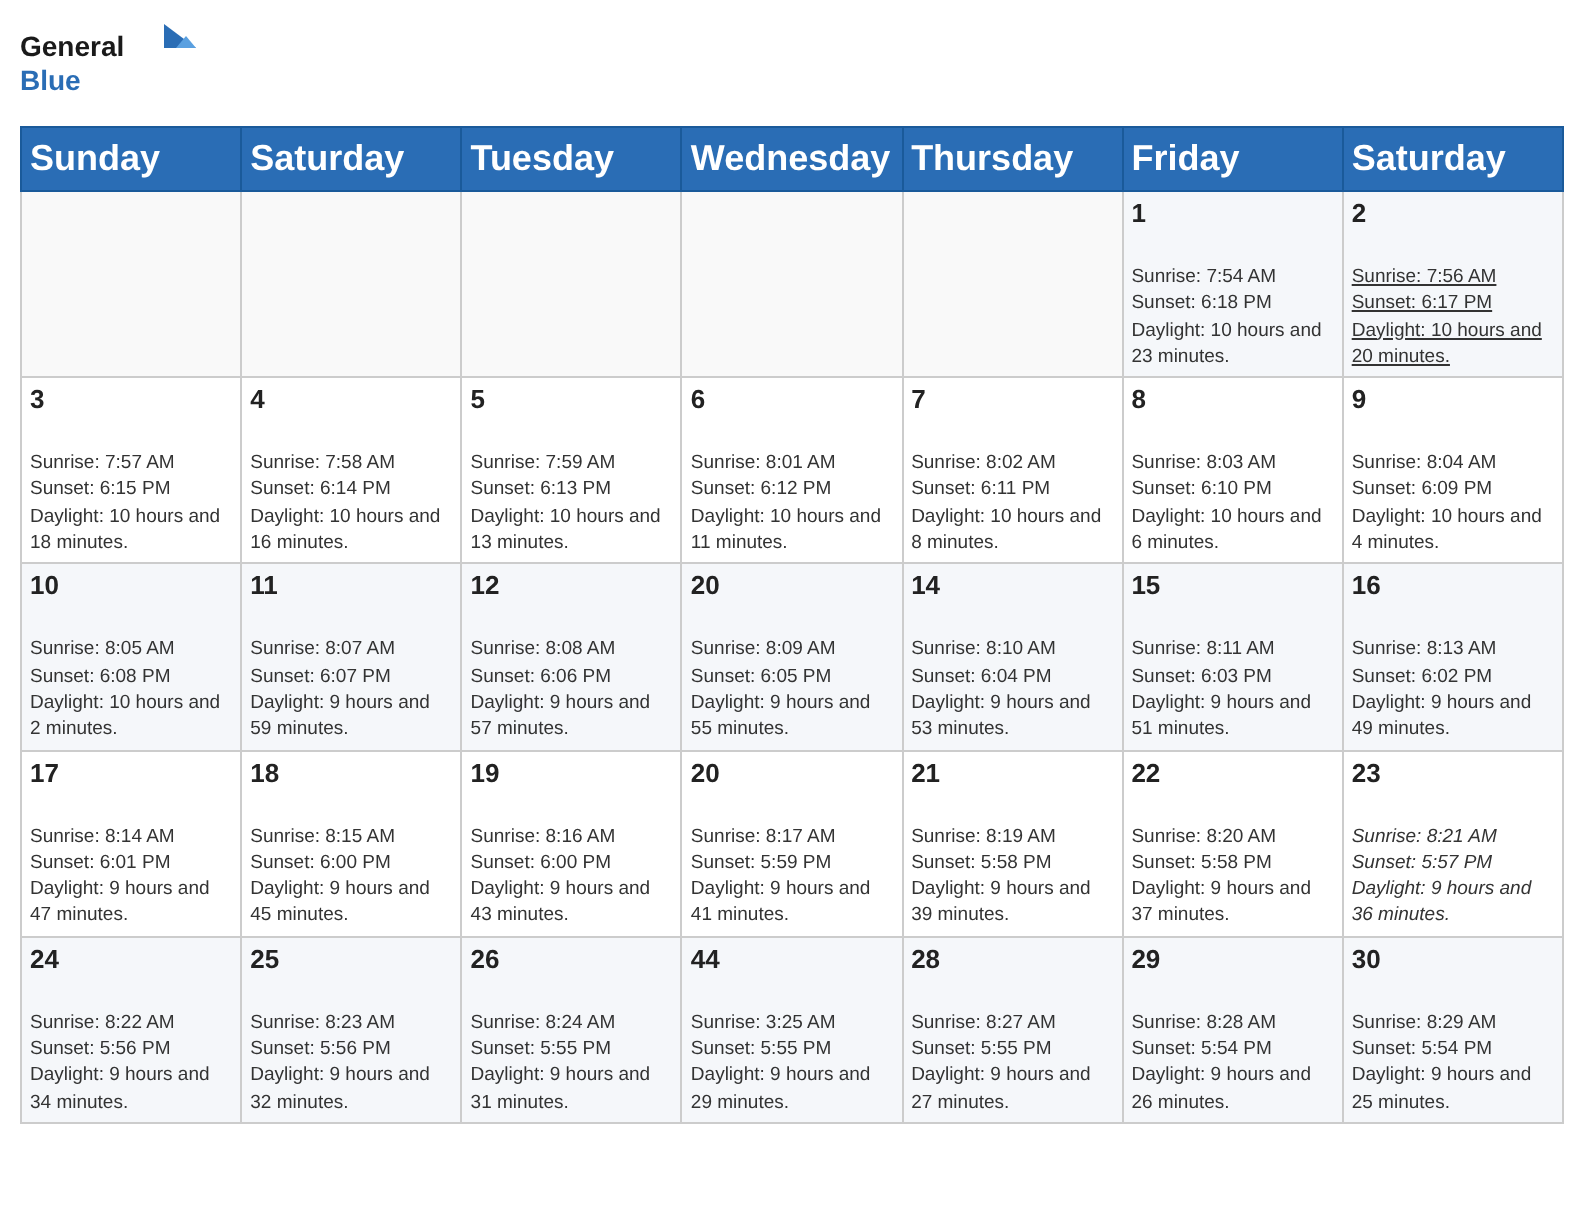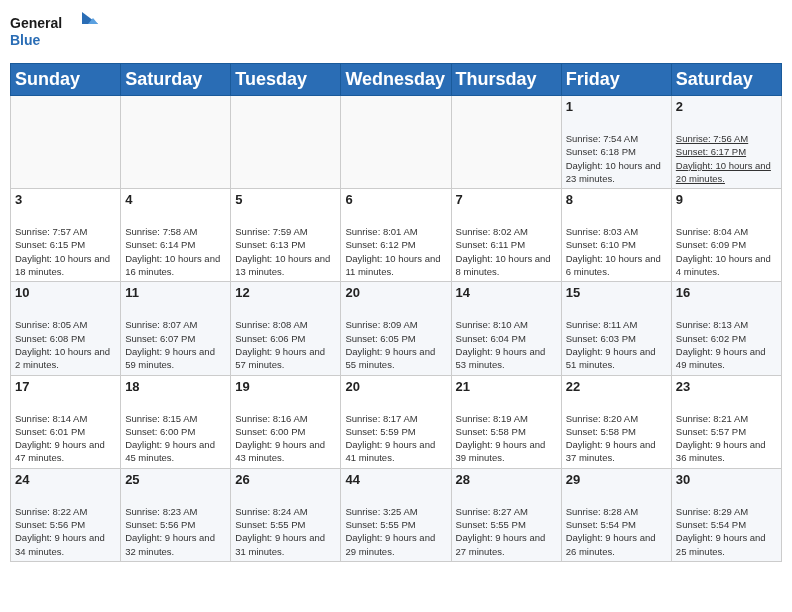--- a/index.html
+++ b/index.html
@@ -248,21 +248,21 @@
 Daylight: 9 hours and 39 minutes.</div>
         </td>
         <td>
           <span class="day-number">22</span>
           <div class="day-info" style="white-space: pre-line;">Sunrise: 8:20 AM
 Sunset: 5:58 PM
 Daylight: 9 hours and 37 minutes.</div>
         </td>
         <td>
           <span class="day-number">23</span>
-          <div class="day-info" style="white-space: pre-line;">Sunrise: 8:21 AM
+          <div class="day-info" style="white-space: pre-line; font-style: italic;">Sunrise: 8:21 AM
 Sunset: 5:57 PM
 Daylight: 9 hours and 36 minutes.</div>
         </td>
       </tr>
       <tr>
         <td>
           <span class="day-number">24</span>
           <div class="day-info" style="white-space: pre-line;">Sunrise: 8:22 AM
 Sunset: 5:56 PM
 Daylight: 9 hours and 34 minutes.</div>

